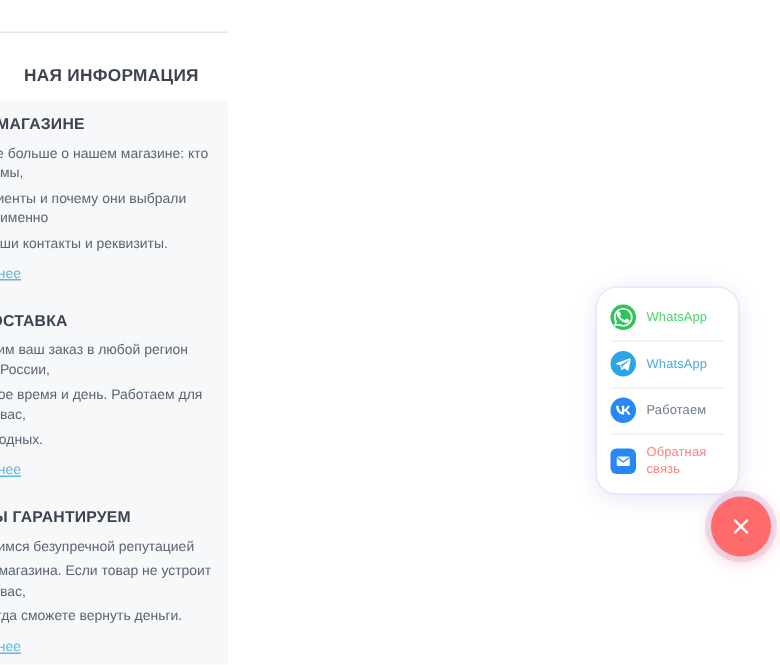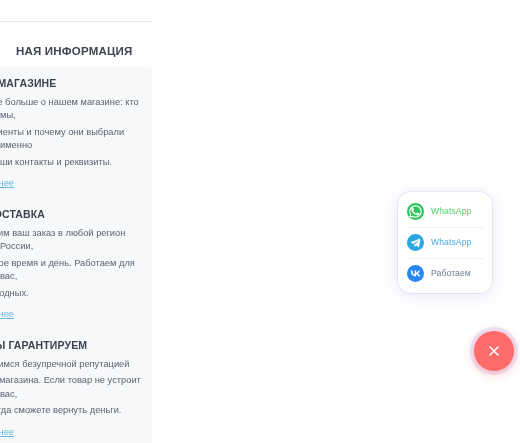--- a/index.html
+++ b/index.html
@@ -228,20 +228,29 @@
 
   <div class="contact-item">
     <span class="contact-icon" style="background:#2787f5">
       <svg width="17" height="17" viewBox="0 0 24 24" aria-hidden="true">
         <path fill="#ffffff" d="M12.7 16.2c-4.6 0-7.3-3.2-7.4-8.4h2.3c.08 3.84 1.8 5.47 3.14 5.8V7.8h2.18v3.3c1.33-.14 2.72-1.64 3.19-3.3h2.16a6.37 6.37 0 0 1-2.94 4.17 6.6 6.6 0 0 1 3.44 4.23h-2.38c-.55-1.7-1.82-3.02-3.47-3.19v3.19h-.22z"></path>
       </svg>
     </span>
     <span class="contact-label" style="color:#6b7b93">Работаем</span>
   </div>
 
+  <div class="contact-item">
+    <span class="contact-icon square" style="background:#2787f5">
+      <svg width="11" height="11" viewBox="0 0 24 24" aria-hidden="true">
+        <rect x="2.5" y="5" width="19" height="14" rx="2" fill="#ffffff"></rect>
+        <path d="M3.5 7l8.5 6 8.5-6" stroke="#2787f5" stroke-width="1.8" fill="none" stroke-linecap="round" stroke-linejoin="round"></path>
+      </svg>
+    </span>
+    <span class="contact-label" style="color:#fd8080; max-width:46px;">Обратная связь</span>
+  </div>
 
 </div>
 
 <button class="close-fab" aria-label="close">
   <svg width="16" height="16" viewBox="0 0 24 24" aria-hidden="true">
     <path d="M6 6 L18 18 M18 6 L6 18" stroke="#ffffff" stroke-width="2.4" stroke-linecap="round"></path>
   </svg>
 </button>
 
 </body></html>

